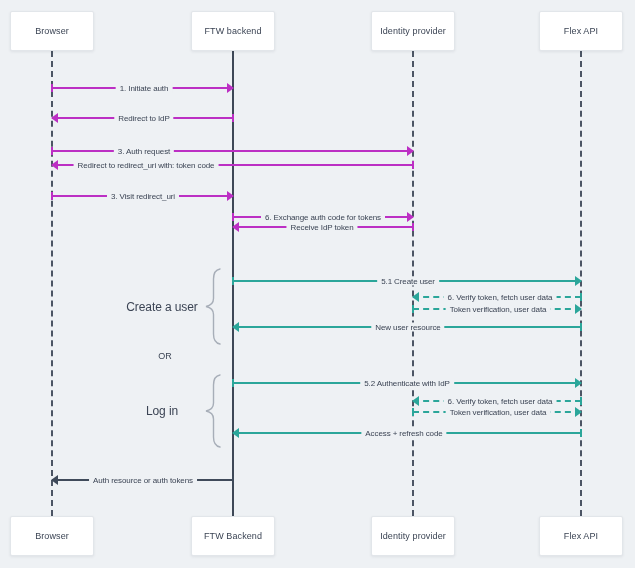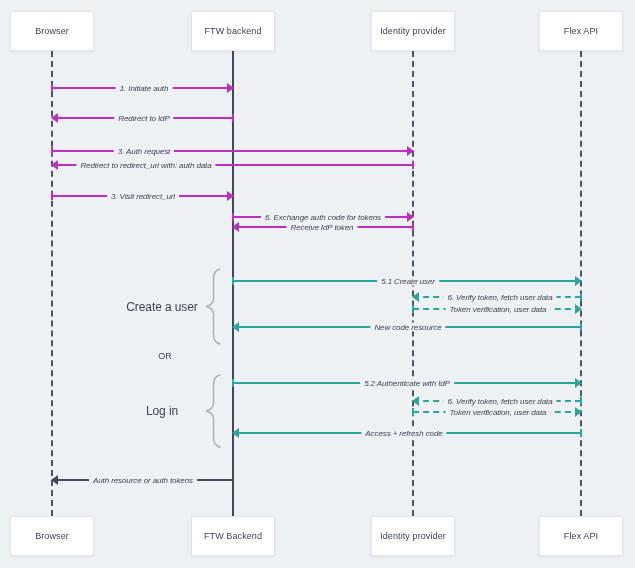--- a/index.html
+++ b/index.html
@@ -29,21 +29,21 @@
                 border-top:5px solid transparent; border-bottom:5px solid transparent; }
   .msg.head-right::after { right:-1px; border-left:7px solid currentColor; }
   .msg.head-left::after  { left:-1px;  border-right:7px solid currentColor; }
 
   .magenta { color:var(--magenta); }
   .teal    { color:var(--teal); }
   .slate   { color:var(--slate); }
 
   .mlabel { position:absolute; transform:translate(-50%,-50%); background:var(--background);
             padding:0 4px; font-size:8px; letter-spacing:-0.1px; color:var(--label_text);
-            white-space:nowrap; z-index:3;font-style:italic; }
+            white-space:nowrap; z-index:3; }
   .glabel { position:absolute; transform:translate(-50%,-50%); font-size:12px; letter-spacing:-0.1px;
             color:var(--label_text); white-space:nowrap; z-index:3; }
   .orlabel { position:absolute; transform:translate(-50%,-50%); font-size:9px;
              color:var(--label_text); z-index:3; }
   .brace { position:absolute; z-index:2; }
   .brace path { fill:none; stroke:var(--brace); stroke-width:1.4; stroke-linecap:round; }
 </style>
 </head>
 <body>
 
@@ -93,28 +93,28 @@
   <div class="msg teal head-left" style="left:233px;top:326px;width:348px"></div>
   <div class="msg teal head-right" style="left:233px;top:382px;width:348px"></div>
   <div class="msg teal dashed head-left" style="left:413px;top:400px;width:168px"></div>
   <div class="msg teal dashed head-right" style="left:413px;top:411px;width:168px"></div>
   <div class="msg teal head-left" style="left:233px;top:432px;width:348px"></div>
   <div class="msg slate head-left" style="left:52px;top:479px;width:181px"></div>
 
   <span class="mlabel" style="left:144px;top:88px">1. Initiate auth</span>
   <span class="mlabel" style="left:144px;top:118px">Redirect to IdP</span>
   <span class="mlabel" style="left:144px;top:151px">3. Auth request</span>
-  <span class="mlabel" style="left:146px;top:165px">Redirect to redirect_uri with: auth data</span>
+  <span class="mlabel" style="left:146px;top:165px">Redirect to redirect_uri with: token code</span>
   <span class="mlabel" style="left:143px;top:196px">3. Visit redirect_uri</span>
   <span class="mlabel" style="left:323px;top:217px">6. Exchange auth code for tokens</span>
   <span class="mlabel" style="left:322px;top:227px">Receive IdP token</span>
   <span class="mlabel" style="left:408px;top:281px">5.1 Create user</span>
   <span class="mlabel" style="left:500px;top:297px">6. Verify token, fetch user data</span>
   <span class="mlabel" style="left:498px;top:309px">Token verification, user data</span>
-  <span class="mlabel" style="left:408px;top:327px">New code resource</span>
+  <span class="mlabel" style="left:408px;top:327px">New user resource</span>
   <span class="mlabel" style="left:407px;top:383px">5.2 Authenticate with IdP</span>
   <span class="mlabel" style="left:500px;top:401px">6. Verify token, fetch user data</span>
   <span class="mlabel" style="left:498px;top:412px">Token verification, user data</span>
   <span class="mlabel" style="left:404px;top:433px">Access + refresh code</span>
   <span class="mlabel" style="left:143px;top:480px">Auth resource or auth tokens</span>
 
   <svg class="brace" style="left:202px;top:268px" width="20" height="77" viewBox="0 0 20 77">
     <path d="M 18 1 C 12.5 2 11.5 6 11.5 11 L 11.5 30.5 C 11.5 35 9 37.5 4 38.5 C 9 39.5 11.5 42 11.5 46.5 L 11.5 66 C 11.5 71 12.5 75 18 76"></path>
   </svg>
   <span class="glabel" style="left:162px;top:307px">Create a user</span>

